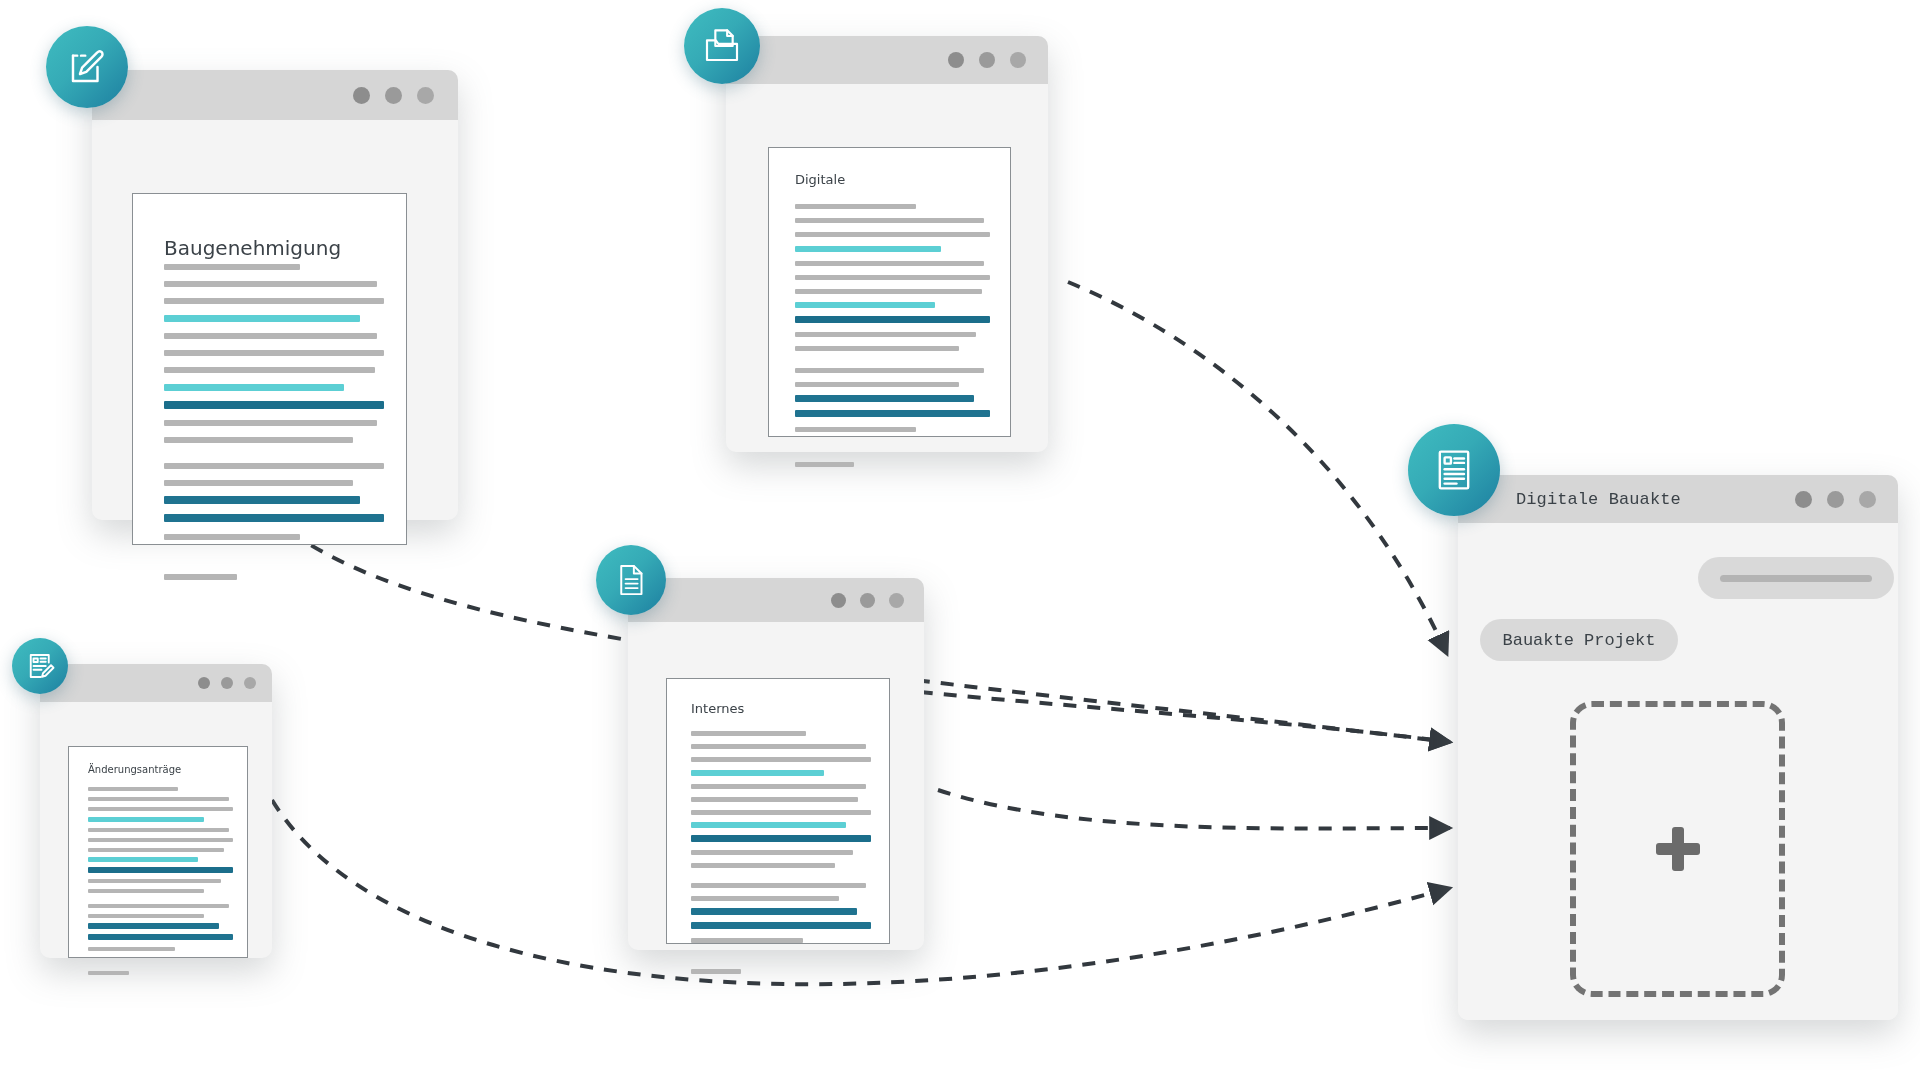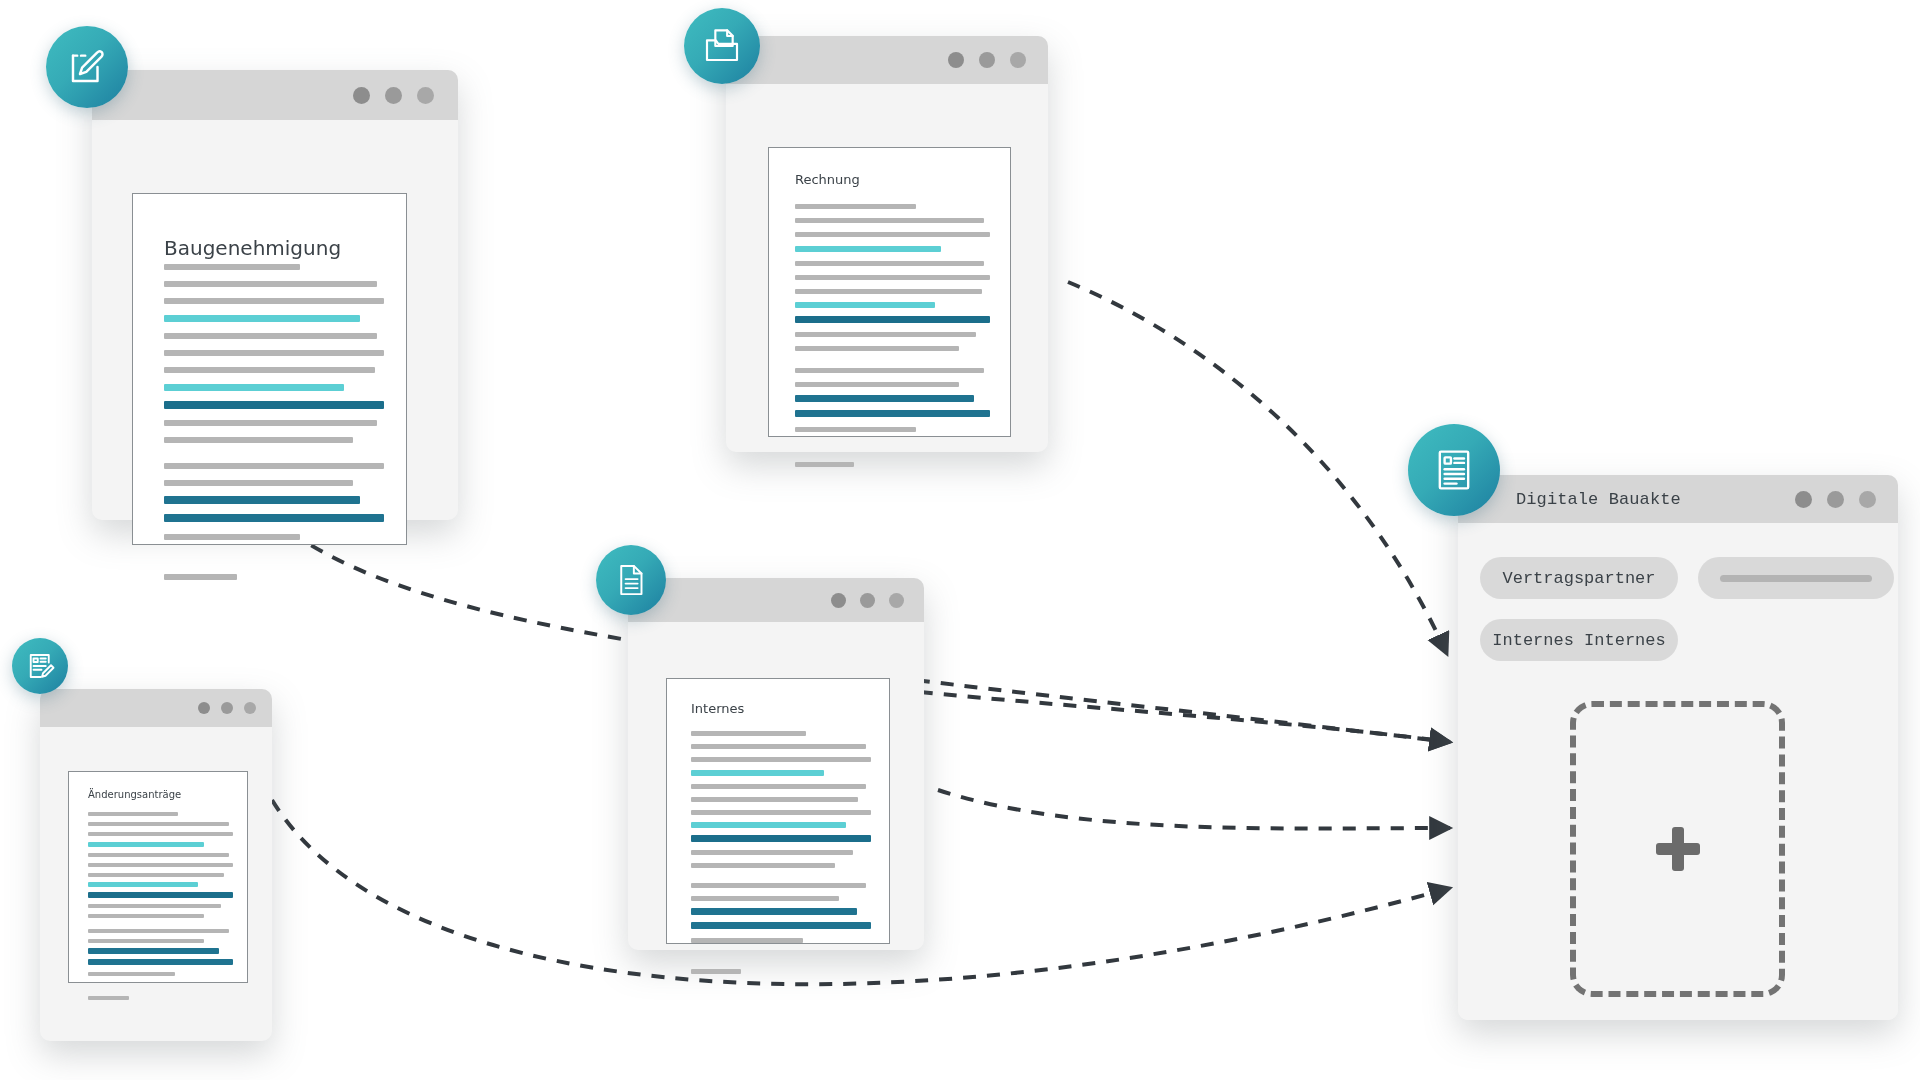--- a/index.html
+++ b/index.html
@@ -211,21 +211,21 @@
   <div class="card" id="card-gutachten" style="left:726px; top:36px; width:322px; height:416px;">
     <div class="titlebar" style="height:48px; padding:0 22px 0 56px;">
       <span class="dots">
         <i style="width:16px;height:16px;margin-left:15px;"></i>
         <i style="width:16px;height:16px;margin-left:15px;"></i>
         <i style="width:16px;height:16px;margin-left:15px;"></i>
       </span>
     </div>
     <div class="body" style="height:368px;">
       <div class="sheet" style="left:42px; top:63px; width:243px; height:290px;">
-        <div class="doctitle" style="left:26px; top:24px; font-size:13px;">Rechnung</div>
+        <div class="doctitle" style="left:26px; top:24px; font-size:13px;">Digitale</div>
         <div class="lines" style="left:26px; top:56px; right:20px;">
           <div class="ln" style="width:62%;height:5px;margin-bottom:9px;"></div>
           <div class="ln" style="width:97%;height:5px;margin-bottom:9px;"></div>
           <div class="ln" style="width:100%;height:5px;margin-bottom:9px;"></div>
           <div class="ln teal" style="width:75%;height:6px;margin-bottom:9px;"></div>
           <div class="ln" style="width:97%;height:5px;margin-bottom:9px;"></div>
           <div class="ln" style="width:100%;height:5px;margin-bottom:9px;"></div>
           <div class="ln" style="width:96%;height:5px;margin-bottom:8px;"></div>
           <div class="ln teal" style="width:72%;height:6px;margin-bottom:8px;"></div>
           <div class="ln dark" style="width:100%;height:7px;margin-bottom:9px;"></div>
@@ -285,21 +285,21 @@
   <div class="badge" style="left:596px; top:545px; width:70px; height:70px;">
     <svg width="36" height="36" viewBox="0 0 24 24" fill="none" stroke="#ffffff" stroke-width="1.3" stroke-linecap="round" stroke-linejoin="round">
       <path d="M5.5 2.6 h8.4 L19 7.7 V21.4 H5.5 z"></path>
       <path d="M13.9 2.6 V7.7 H19"></path>
       <path d="M8.4 11.4 h8"></path>
       <path d="M8.4 14.4 h8"></path>
       <path d="M8.4 17.4 h8"></path>
     </svg>
   </div>
 
-  <div class="card" id="card-aenderungsantraege" style="left:40px; top:689px; width:232px; height:352px;">
+  <div class="card" id="card-aenderungsantraege" style="left:40px; top:664px; width:232px; height:294px;">
     <div class="titlebar" style="height:38px; padding:0 16px 0 42px;">
       <span class="dots">
         <i style="width:12px;height:12px;margin-left:11px;"></i>
         <i style="width:12px;height:12px;margin-left:11px;"></i>
         <i style="width:12px;height:12px;margin-left:11px;"></i>
       </span>
     </div>
     <div class="body" style="height:256px;">
       <div class="sheet" style="left:28px; top:44px; width:180px; height:212px;">
         <div class="doctitle" style="left:19px; top:17px; font-size:10px;">Änderungsanträge</div>
@@ -341,30 +341,27 @@
     <div class="titlebar" style="height:48px; padding:0 22px 0 58px;">
       <span class="wtitle" style="font-size:17px;">Digitale Bauakte</span>
       <span class="dots">
         <i style="width:17px;height:17px;margin-left:15px;"></i>
         <i style="width:17px;height:17px;margin-left:15px;"></i>
         <i style="width:17px;height:17px;margin-left:15px;"></i>
       </span>
     </div>
     <div class="body" style="height:497px; background:#f4f4f4; border-radius:0 0 10px 10px;">
 
-      <div class="chip" style="left:22px; top:34px; width:198px; height:42px; font-size:17px;">
-        <span>Vertragspartner</span>
-      </div>
 
       <div class="chip blank" style="left:240px; top:34px; width:196px; height:42px; padding:0 22px;">
         <span class="barinner" style="width:100%;"></span>
       </div>
 
       <div class="chip" style="left:22px; top:96px; width:198px; height:42px; font-size:17px;">
-        <span>Internes Internes</span>
+        <span>Bauakte Projekt</span>
       </div>
 
       <div class="dropzone" style="left:112px; top:178px; width:215px; height:296px;">
         <span class="plusglyph"></span>
       </div>
     </div>
   </div>
   <div class="badge" style="left:1408px; top:424px; width:92px; height:92px;">
     <svg width="46" height="46" viewBox="0 0 24 24" fill="none" stroke="#ffffff" stroke-width="1.25" stroke-linecap="round" stroke-linejoin="round">
       <rect x="4.6" y="2.4" width="14.8" height="19.2" rx="0.6"></rect>

